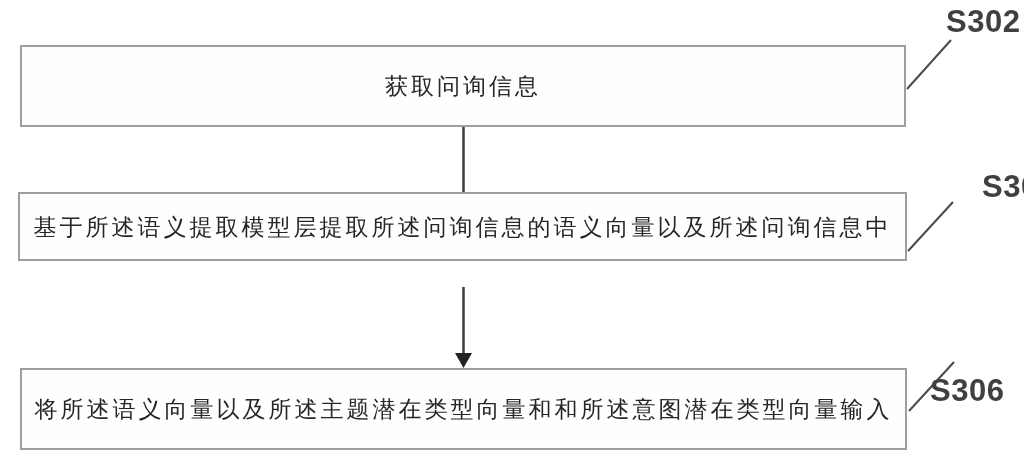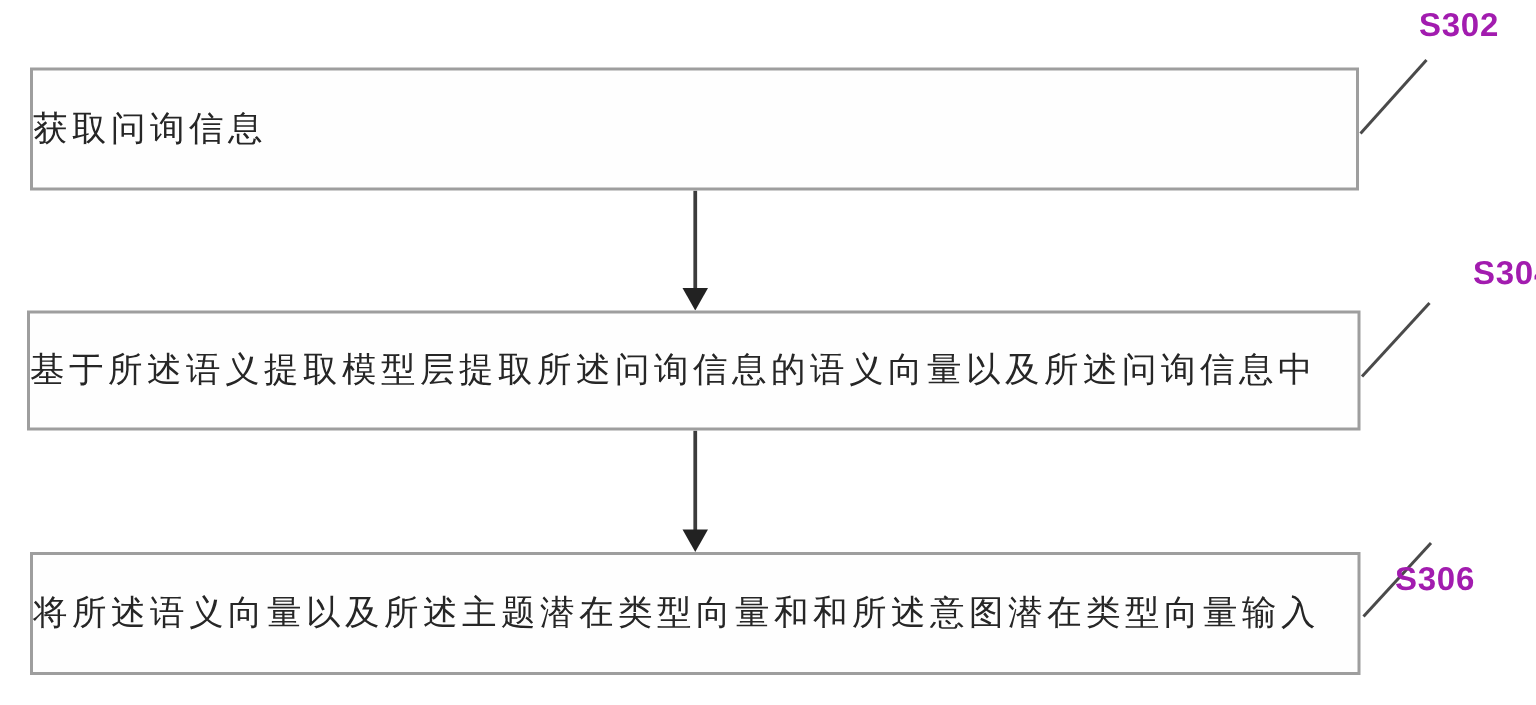--- a/index.html
+++ b/index.html
@@ -23,40 +23,40 @@
     height: 470px;
     pointer-events: none;
   }
   .step-box {
     position: absolute;
     box-sizing: border-box;
     border: 2px solid #9e9e9e;
     background: #fefefe;
     display: flex;
     flex-direction: column;
-    align-items: flex-start;
+    align-items: center;
     justify-content: center;
     color: #262626;
   }
   .step-box .box-line {
     font-size: 23px;
     letter-spacing: 3px;
     line-height: 34px;
     white-space: nowrap;
     text-align: center;
   }
   .box-1 { left: 20px;  top: 45px;  width: 886px; height: 82px; }
-  .box-2 { left: 18px;  top: 207px; width: 889px; height: 80px; }
+  .box-2 { left: 18px;  top: 192px; width: 889px; height: 69px; }
   .box-3 { left: 20px;  top: 368px; width: 887px; height: 82px; }
   .step-label {
     position: absolute;
     font-family: "Liberation Sans", sans-serif;
-    font-size: 22px;
+    font-size: 31px;
     font-weight: 600;
-    color: #a21caf;
+    color: #404040;
     letter-spacing: 0.5px;
   }
   .label-1 { left: 946px; top: 4px; }
   .label-2 { left: 946px; top: 169px; margin-left: 36px; }
   .label-3 { left: 930px; top: 329px; margin-top: 44px; }
 </style>
 </head>
 <body>
 
 <div class="canvas">

